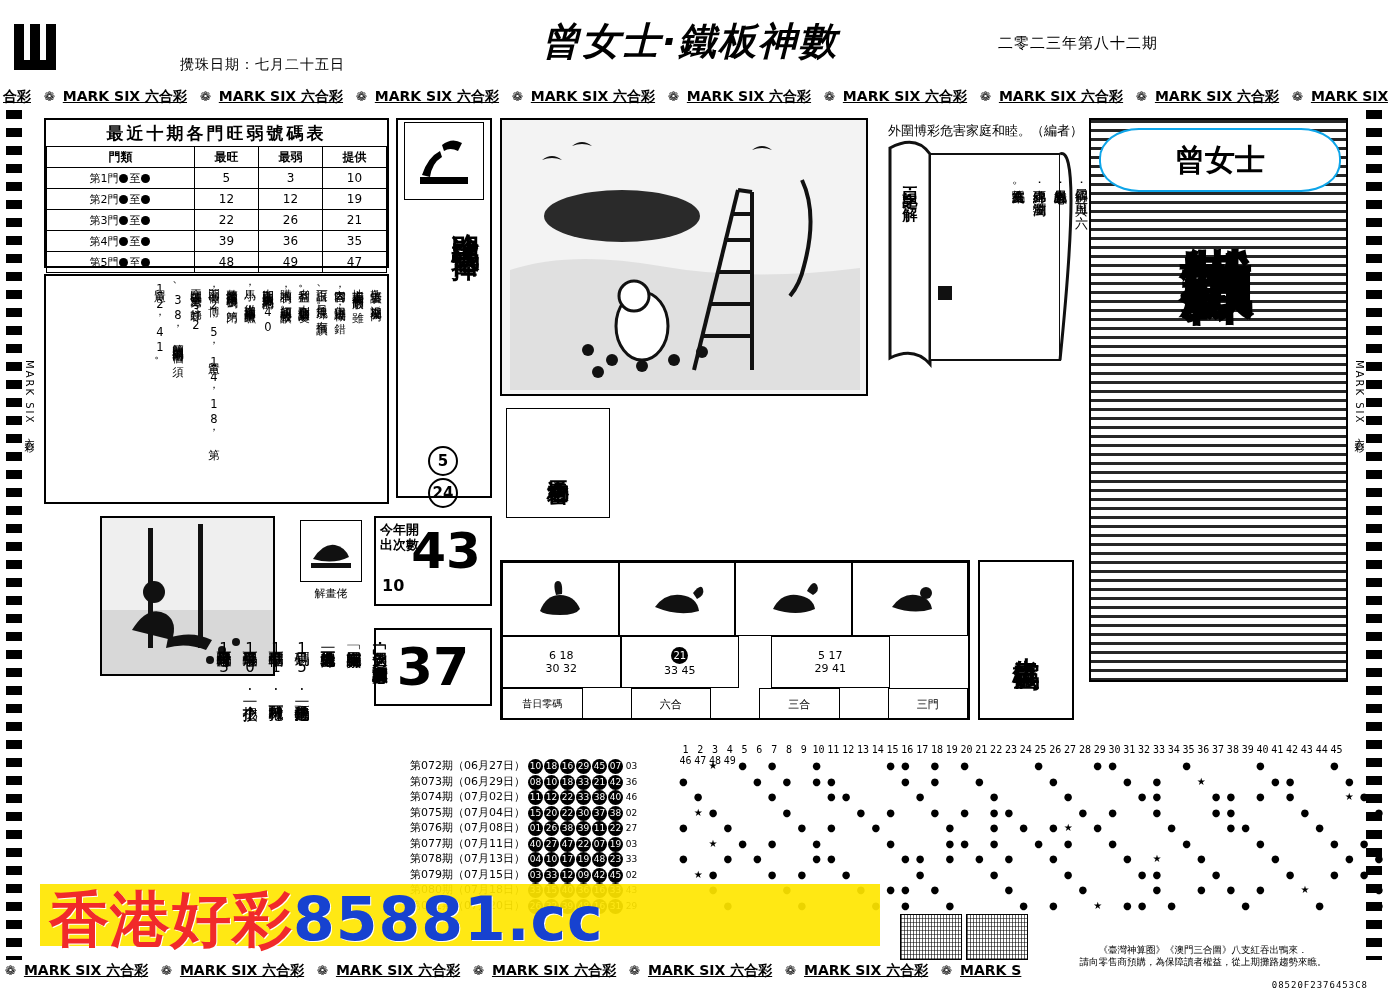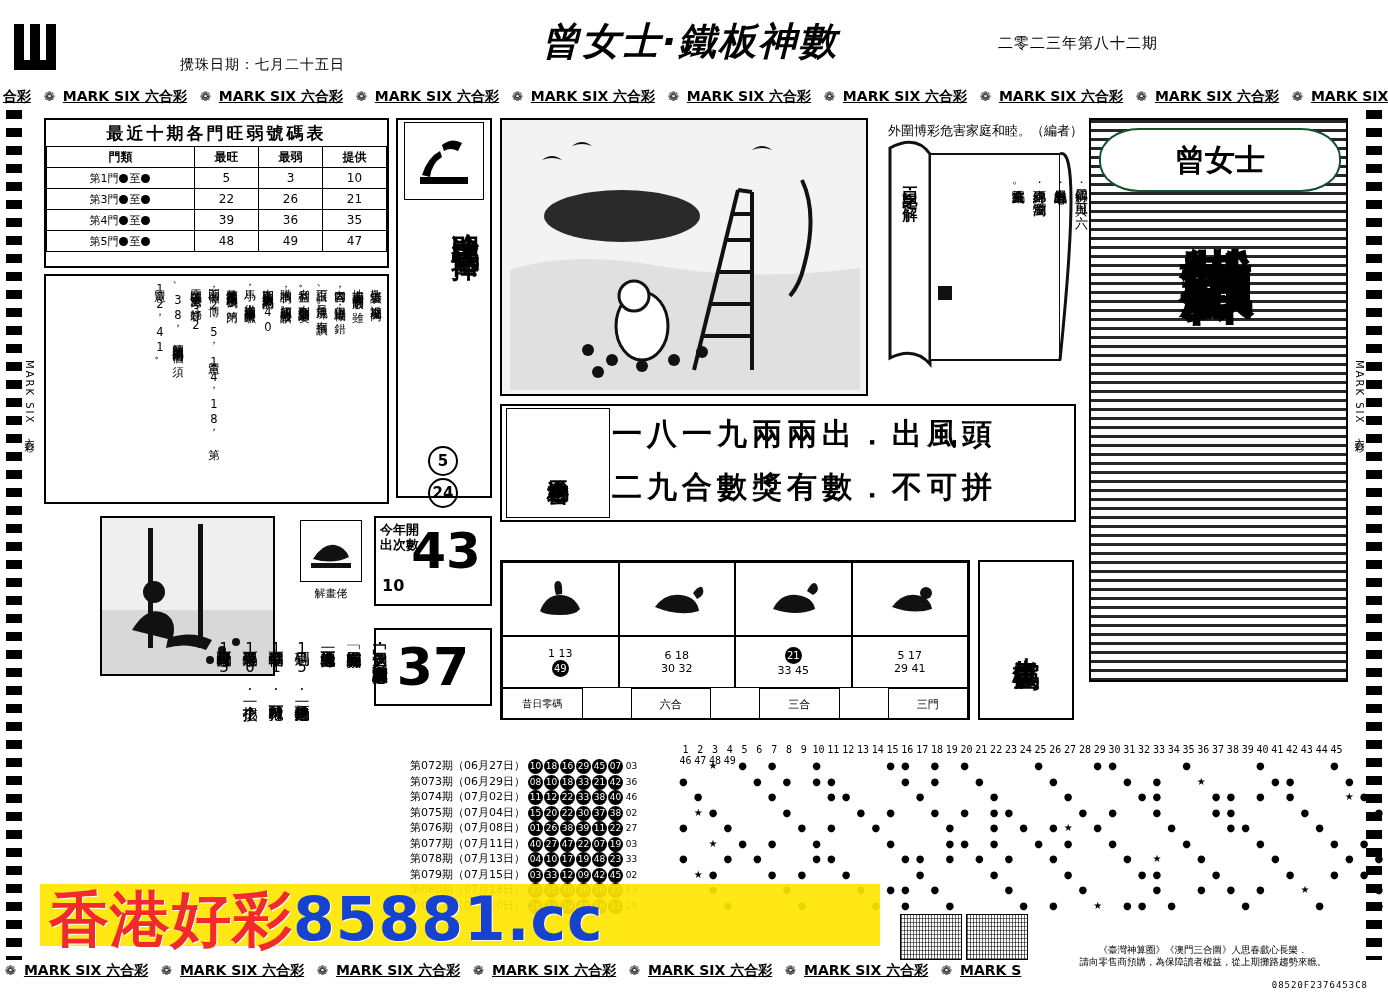--- a/index.html
+++ b/index.html
@@ -74,21 +74,21 @@
   #scroll-vtext{left:1010px;top:180px;height:160px;font-size:13px;line-height:17px;}
   #scroll-head{left:900px;top:180px;height:150px;font-size:15px;line-height:19px;font-weight:bold;}
 
   
   #callig{right:40px;top:118px;width:255px;height:560px;}
   #callig .band{position:absolute;left:0;top:0;width:100%;height:100%;
      background:repeating-linear-gradient(180deg,#000 0 3px,#fff 3px 9px);opacity:.85;}
   #callig .glyphs{position:absolute;left:50%;transform:translateX(-50%);top:70px;
      font-size:74px;line-height:88px;font-weight:bold;color:#000;text-align:center;
      background:transparent;}
-  #callig-top{position:absolute;left:8px;top:8px;width:238px;height:60px;background:#fff;border:2px solid #14532d;border-radius:40px/30px;}
+  #callig-top{position:absolute;left:8px;top:8px;width:238px;height:60px;background:#fff;border:2px solid #0ea5e9;border-radius:40px/30px;}
 
   
   #poem-box{left:500px;top:404px;width:576px;height:118px;}
   #poem-seal{left:506px;top:408px;width:104px;height:110px;}
   .poem-line{font-size:30px;font-weight:bold;letter-spacing:5px;}
 
   
   #zod-box{left:500px;top:560px;width:470px;height:160px;}
   .zod-cell{border:1px solid #000;}
   .num-ball{display:inline-block;width:17px;height:17px;border-radius:50%;background:#000;color:#fff;
@@ -181,20 +181,26 @@
           <th>最弱</th>
           <th>提供</th>
         </tr>
       </thead>
       <tbody>
         <tr>
           <td class="gate"><span>第1門</span><span class="dotb"></span>至<span class="dotb"></span></td>
           <td>5</td>
           <td>3</td>
           <td>10</td>
+        </tr>
+        <tr>
+          <td class="gate"><span>第2門</span><span class="dotb"></span>至<span class="dotb"></span></td>
+          <td>12</td>
+          <td>12</td>
+          <td>19</td>
         </tr>
         <tr>
           <td class="gate"><span>第3門</span><span class="dotb"></span>至<span class="dotb"></span></td>
           <td>22</td>
           <td>26</td>
           <td>21</td>
         </tr>
         <tr>
           <td class="gate"><span>第4門</span><span class="dotb"></span>至<span class="dotb"></span></td>
           <td>39</td>
@@ -289,26 +295,20 @@
     <div class="vrt">春雨綿綿綿．滋潤萬物．</div>
     <div class="vrt">八支紅吞出鴨來。</div>
   </div>
 
   <div class="abs bd" id="callig">
     <div class="band"></div>
     <div id="callig-top" class="ctr" style="font-size:30px;font-weight:bold;">曾女士</div>
     <div class="glyphs vrt">鐵版神數</div>
   </div>
 
-  <div class="abs bx bd" id="poem-box">
-    <div class="abs" style="left:110px;top:8px;">
-      <div class="poem-line">一八一九兩兩出．出風頭</div>
-      <div class="poem-line" style="margin-top:12px;">二九合數獎有數．不可拼</div>
-    </div>
-  </div>
   <div class="abs bx bd1 ctr" id="poem-seal">
     <span class="vrt" style="font-size:22px;font-weight:bold;">馬會透密</span>
   </div>
 
   <div class="abs bx bd" id="zod-box">
     <div style="display:flex;height:74px;">
       <div class="zod-cell ctr" style="width:25%;">
         <svg width="60" height="44" viewBox="0 0 60 44" aria-hidden="true">
             <path d="M10 34 q6-16 20-16 q14 0 20 14 q-4 6-20 6 q-16 0-20-4z" fill="#111"></path>
             <path d="M26 18 q-4-14 2-14 q5 0 4 13z" fill="#111"></path>
@@ -328,32 +328,28 @@
       </div>
       <div class="zod-cell ctr" style="width:25%;">
         <svg width="60" height="44" viewBox="0 0 60 44" aria-hidden="true">
             <path d="M12 30 q10-14 24-12 q14 2 16 14 q-18 6-40-2z" fill="#111"></path>
             <circle cx="46" cy="16" r="6" fill="#111"></circle>
           </svg>
       </div>
     </div>
     <div style="display:flex;height:52px;">
       <div class="zod-cell ctr" style="width:25%;flex-direction:column;font-size:11px;">
-        <span>1  13</span>
-        <span class="num-ball">49</span>
-      </div>
-      <div class="zod-cell ctr" style="width:25%;flex-direction:column;font-size:11px;">
         <span>6   18</span>
         <span>30  32</span>
       </div>
       <div class="zod-cell ctr" style="width:25%;flex-direction:column;font-size:11px;">
         <span class="num-ball">21</span>
         <span>33  45</span>
       </div>
-      <div class="zod-cell ctr" style="width:25%;flex-direction:column;font-size:11px;">
+      <div class="zod-cell ctr" style="width:25%;flex-direction:column;font-size:11px;margin-left:32px;">
         <span>5   17</span>
         <span>29  41</span>
       </div>
     </div>
     <div style="display:flex;height:32px;gap:48px;">
       <div class="zod-cell ctr" style="width:25%;font-size:10px;">昔日零碼</div>
       <div class="zod-cell ctr" style="width:25%;font-size:11px;">六合</div>
       <div class="zod-cell ctr" style="width:25%;font-size:11px;">三合</div>
       <div class="zod-cell ctr" style="width:25%;font-size:11px;">三門</div>
     </div>
@@ -427,21 +423,21 @@
 
   <div class="abs bd1 noise" id="bot-box1"></div>
   <div class="abs bd1 noise" id="bot-box2"></div>
 
   <div class="abs" id="wm-bar"></div>
   <div class="abs" id="wm">
     <span>香港好彩</span><span class="blue">85881</span><span class="blue">.cc</span>
   </div>
 
   <div class="abs" id="footer-note">
-    <div>《臺灣神算圈》《澳門三合圖》人思春戲心長樂．</div>
+    <div>《臺灣神算圈》《澳門三合圖》八支紅吞出鴨來．</div>
     <div>請向零售商預購，為保障讀者權益，從上期攤路趨勢來瞧。</div>
   </div>
   <div class="abs mono" id="footer-code">08520F2376453C8</div>
 
   <div class="abs ribbon" id="ribbon-bottom">
     <span class="flw">❁</span><span class="txt">MARK SIX 六合彩</span>
     <span class="flw">❁</span><span class="txt">MARK SIX 六合彩</span>
     <span class="flw">❁</span><span class="txt">MARK SIX 六合彩</span>
     <span class="flw">❁</span><span class="txt">MARK SIX 六合彩</span>
     <span class="flw">❁</span><span class="txt">MARK SIX 六合彩</span>

